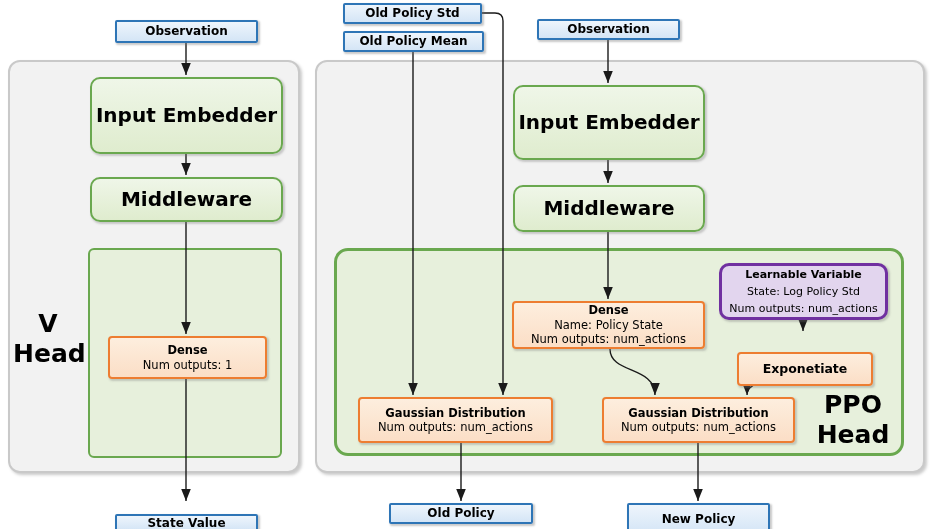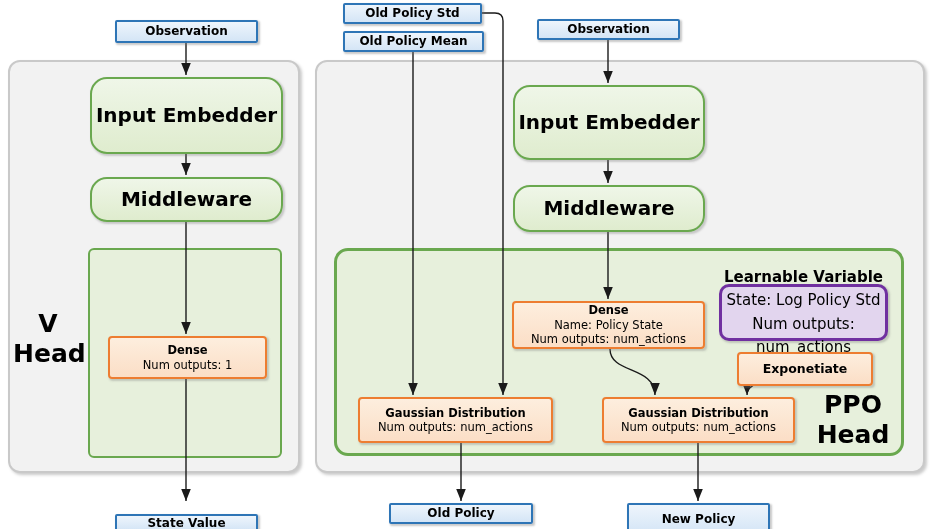--- a/index.html
+++ b/index.html
@@ -26,35 +26,35 @@
   }
   .container-green.ppo{ border-radius:14px; border-width:3px; }
   .box-blue{
     background:linear-gradient(180deg,#eef5fc 0%,#d4e5f6 100%);
     border:2.5px solid var(--blue-border); border-radius:2px;
     box-shadow:1.5px 1.5px 2px rgba(120,120,120,.4);
     font-weight:bold; font-size:12px; z-index:4;
   }
   .box-green{
     background:linear-gradient(180deg,#eff6e8 0%,#dfecce 100%);
-    border:2.5px solid var(--green-border); border-radius:17px;
+    border:2.5px solid var(--green-border); border-radius:10px;
     box-shadow:1.5px 1.5px 2px rgba(120,120,120,.35);
     font-weight:bold; font-size:20px; z-index:4;
   }
   .box-orange{
     background:linear-gradient(180deg,#fdeede 0%,#fbdec6 100%);
     border:2.5px solid var(--orange-border); border-radius:4px;
     box-shadow:1.5px 1.5px 2px rgba(120,120,120,.35);
     font-size:11.5px; z-index:4;justify-content:center;
   }
   .box-purple{
     background:#e2d5ee;
     border:3px solid var(--purple-border); border-radius:10px;
     box-shadow:1.5px 1.5px 2px rgba(120,120,120,.35);
-    font-size:15px; z-index:4; line-height:1.55;margin-top:21px;
+    font-size:11px; z-index:4; line-height:1.55;
   }
   .box-title{font-weight:bold;}
   .head-label{
     font-weight:bold; font-size:25px; line-height:30px; text-align:center; z-index:4;
   }
   svg.wires{position:absolute; left:0; top:0; z-index:3;}
   svg.wires path{fill:none; stroke:var(--arrow); stroke-width:1.4px;}
 </style>
 </head>
 <body>

